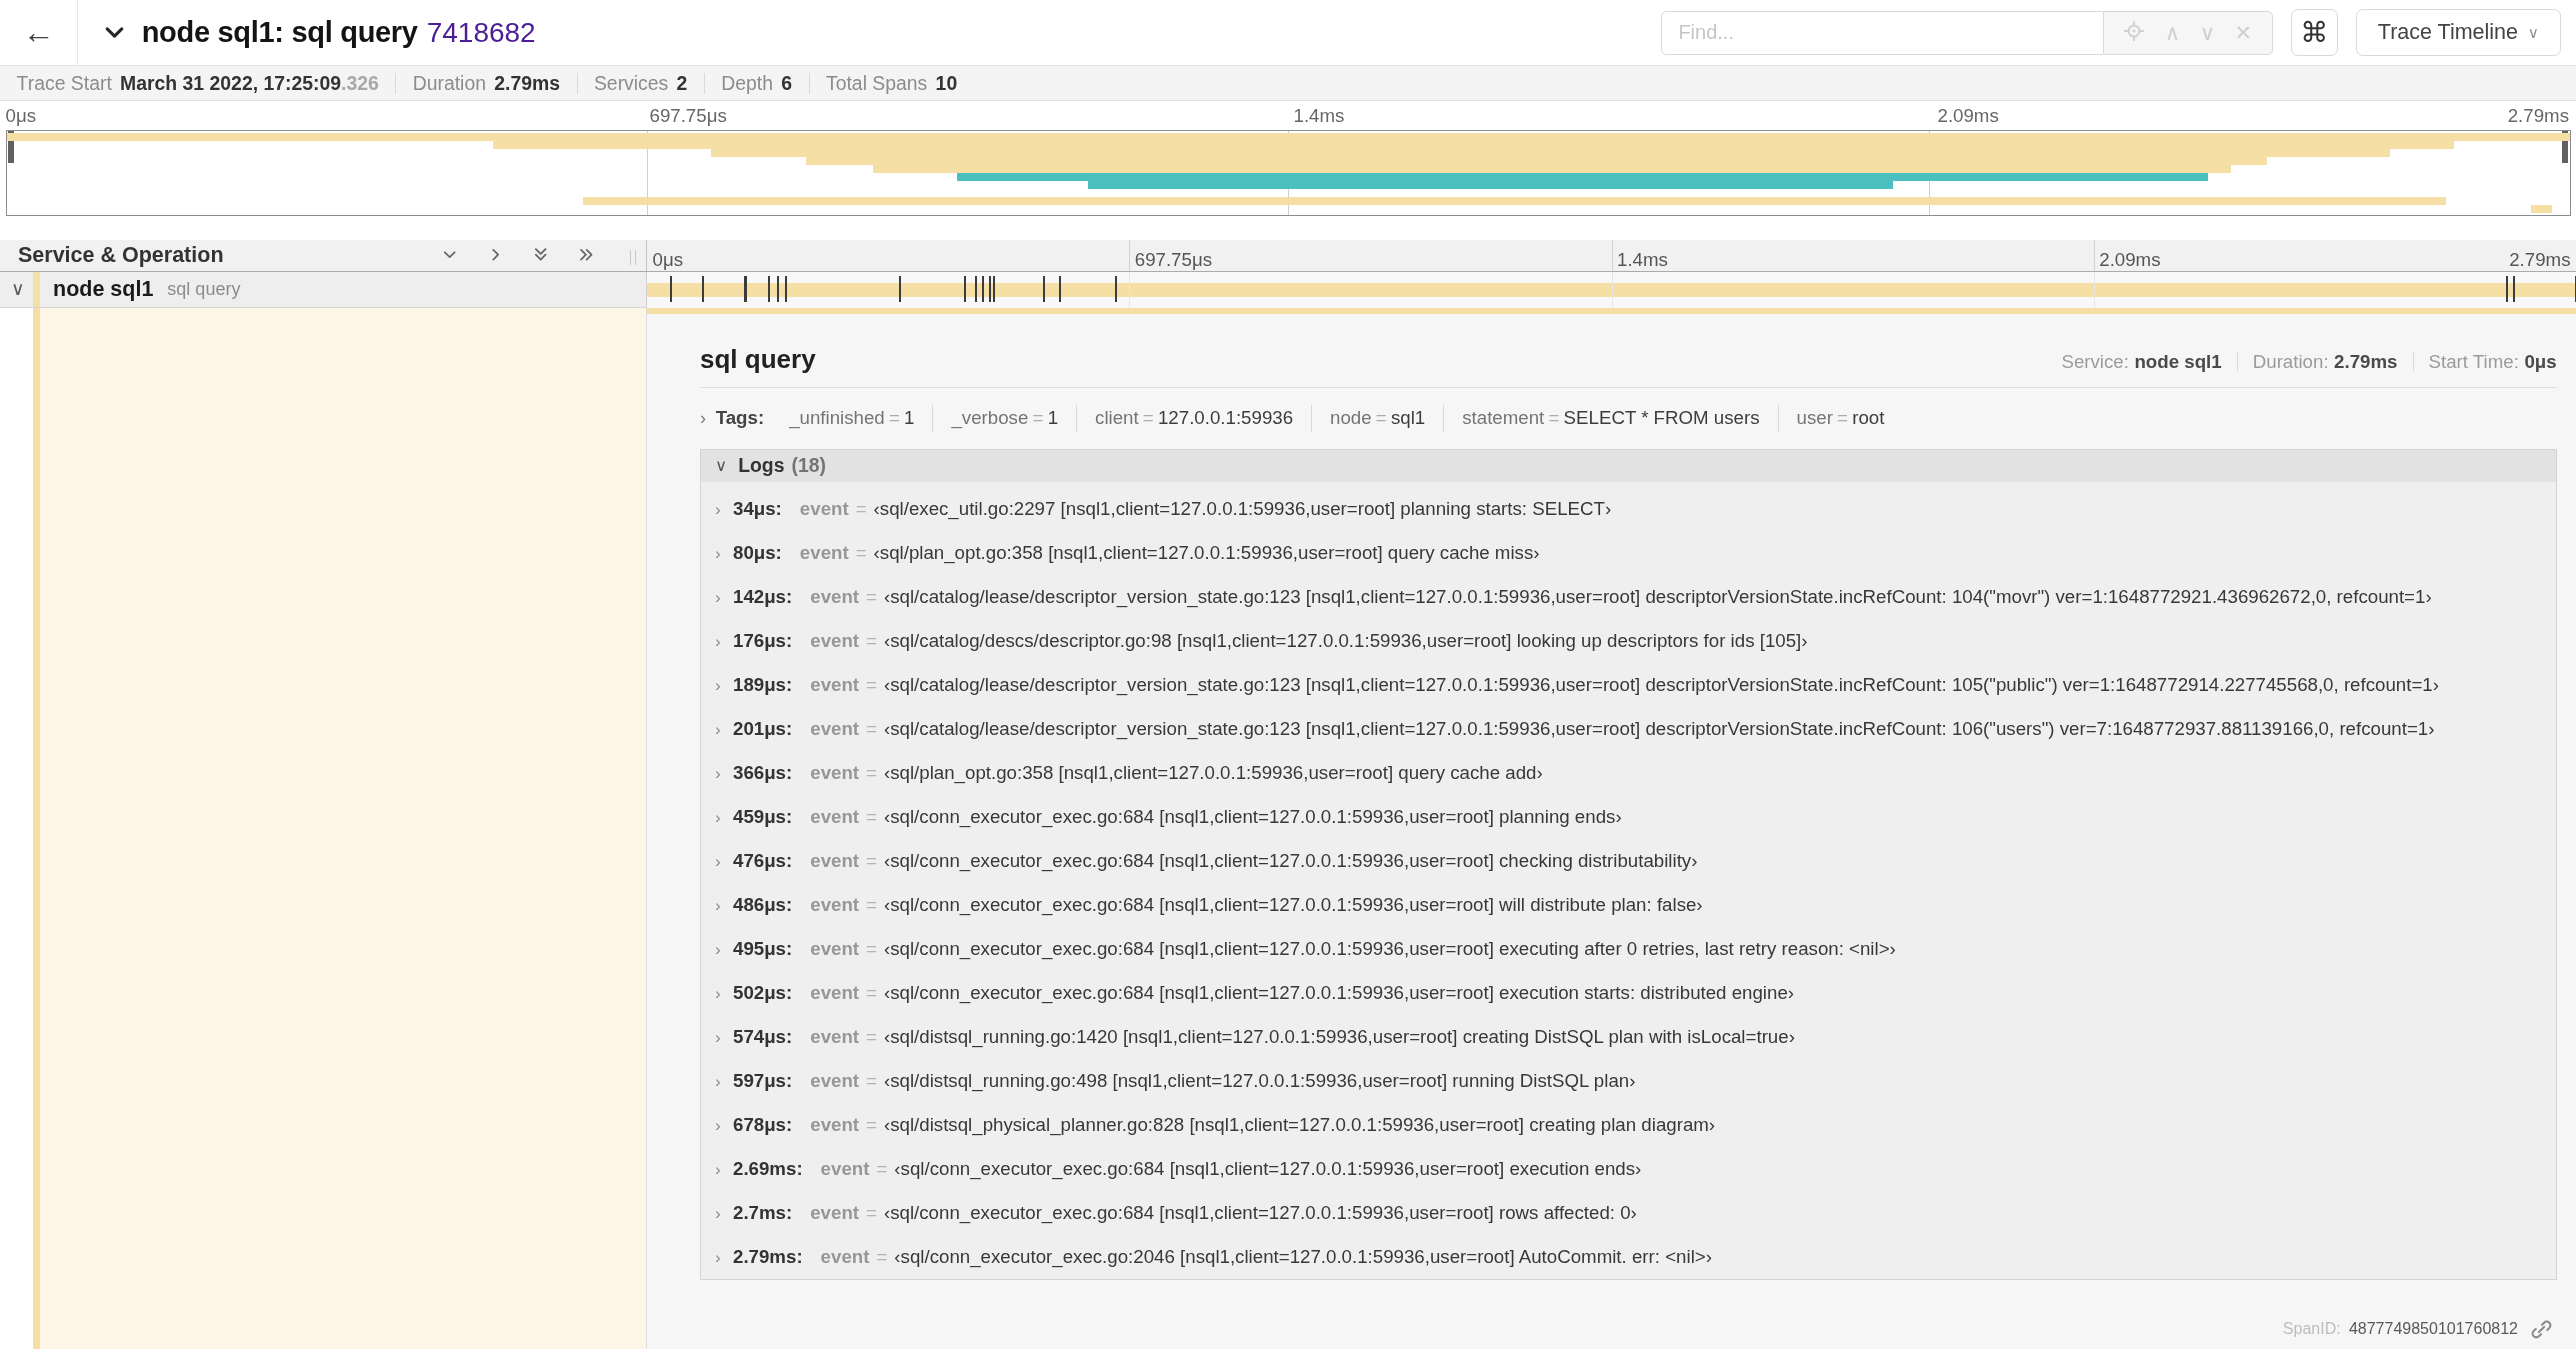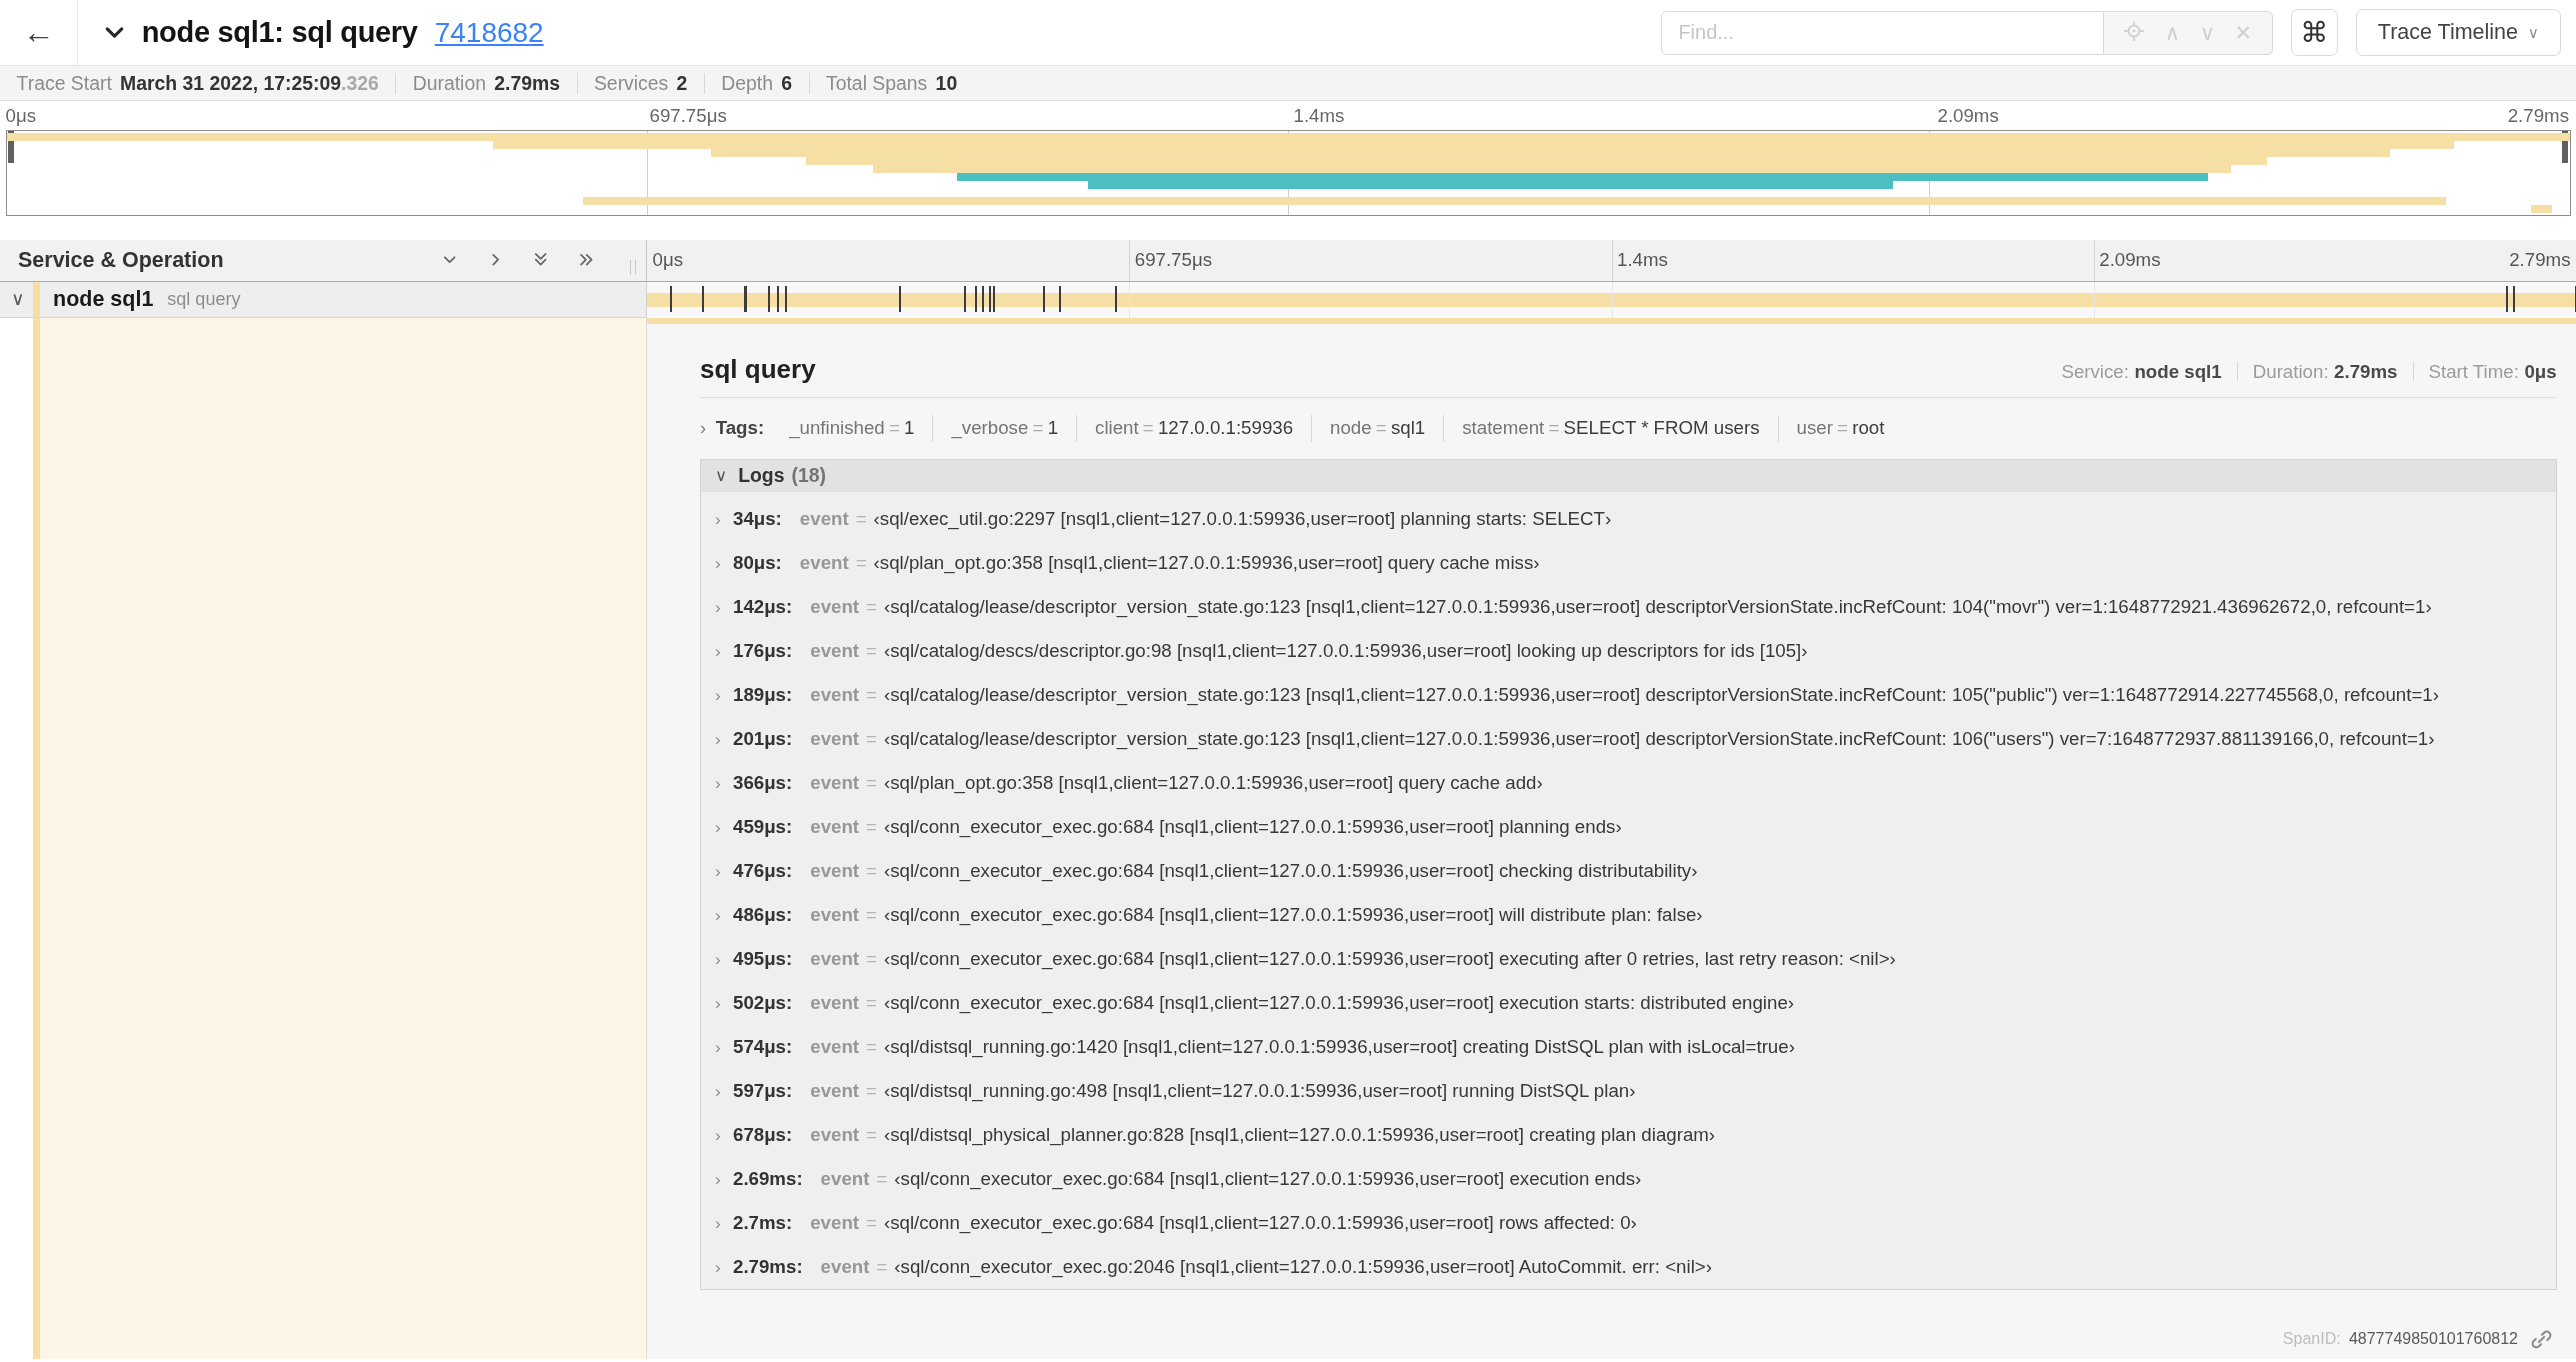--- a/index.html
+++ b/index.html
@@ -7,21 +7,21 @@
   body { font-family:"Liberation Sans", sans-serif; background:#fff; color:#262626; }
   .app { position:relative; width:2576px; height:1363px; overflow:hidden; background:#fff; }
 
   
   .topbar { height:66px; display:flex; align-items:center; background:#fff; border-bottom:0.7px solid #e4e4e4; }
   .back-btn { width:78px; height:100%; display:flex; align-items:center; justify-content:center;
               border-right:0.7px solid #e8e8e8; font-size:32px; color:#434343; cursor:pointer; }
   .title-wrap { display:flex; align-items:center; margin-left:23.5px; }
   .title-chevron { display:flex; margin-right:15.2px; }
   .page-title { font-size:29px; font-weight:700; color:#141414; letter-spacing:-0.3px; }
-  .trace-id { font-size:28px; color:#3b82f6; margin-left:17px; font-weight:400;text-decoration:underline; }
+  .trace-id { font-size:28px; color:#4c1d95; margin-left:9px; font-weight:400; }
   .top-spacer { flex:1; }
   .find-group { display:flex; align-items:stretch; height:44px; }
   .find-input { width:443px; border:0.7px solid #d9d9d9; border-radius:5.5px 0 0 5.5px; padding:0 16.6px;
                 font-size:20px; color:#333; outline:none; font-family:inherit; background:#fff; }
   .find-input::placeholder { color:#c5c5c5; }
   .find-tools { width:169px; background:#f6f6f6; border:0.7px solid #d9d9d9; border-left:none;
                 border-radius:0 5.5px 5.5px 0; display:flex; align-items:center; justify-content:space-evenly; }
   .find-tools .tool { color:#cfcfcf; font-size:21px; line-height:1; cursor:default; }
   .cmd-btn { width:47px; height:47px; margin-left:18px; border:0.7px solid #d9d9d9; border-radius:7px;
              background:#fff; display:flex; align-items:center; justify-content:center;
@@ -42,21 +42,21 @@
   
   .minimap-labels { position:relative; height:29px; font-size:18.7px; color:#666; }
   .minimap-labels .mlab { position:absolute; bottom:2.8px; white-space:nowrap; }
   .minimap { position:relative; margin:0 5.5px; height:86px; border:1.4px solid #8c8c8c; background:#fff; overflow:hidden; }
   .mm-grid { position:absolute; top:0; bottom:0; width:0.7px; background:#cfcfcf; }
   .mm-span { position:absolute; height:7.6px; }
   .mm-handle { position:absolute; top:0; width:6.2px; height:32px; background:#606060; cursor:col-resize; }
   .mm-gap { height:23.5px; background:#fff; }
 
   
-  .ruler { display:flex; height:42px; border-bottom:1.4px solid #ababab; }
+  .ruler { display:flex; height:32px; border-bottom:1.4px solid #ababab; }
   .ruler-left { width:647px; background:#f1f1f1; border-right:0.7px solid #c6c6c6; display:flex;
                 align-items:center; padding:0 18px; position:relative; }
   .so-title { font-size:21.5px; font-weight:700; color:#333; }
   .so-icons { margin-left:auto; display:flex; align-items:center; gap:26px; margin-right:32px; }
   .so-icons svg { cursor:pointer; }
   .col-resizer { position:absolute; right:9.7px; bottom:5.5px; display:flex; gap:3.5px; cursor:col-resize; }
   .col-resizer i { display:block; width:1.4px; height:15.2px; background:#c9c9c9; }
   .ruler-right { flex:1; background:#f1f1f1; position:relative; }
   .ruler-right .rlab { position:absolute; top:9.7px; font-size:18.7px; color:#555; white-space:nowrap; }
   .vgrid { position:absolute; top:0; bottom:0; width:0.7px; background:#d2d2d2; }

